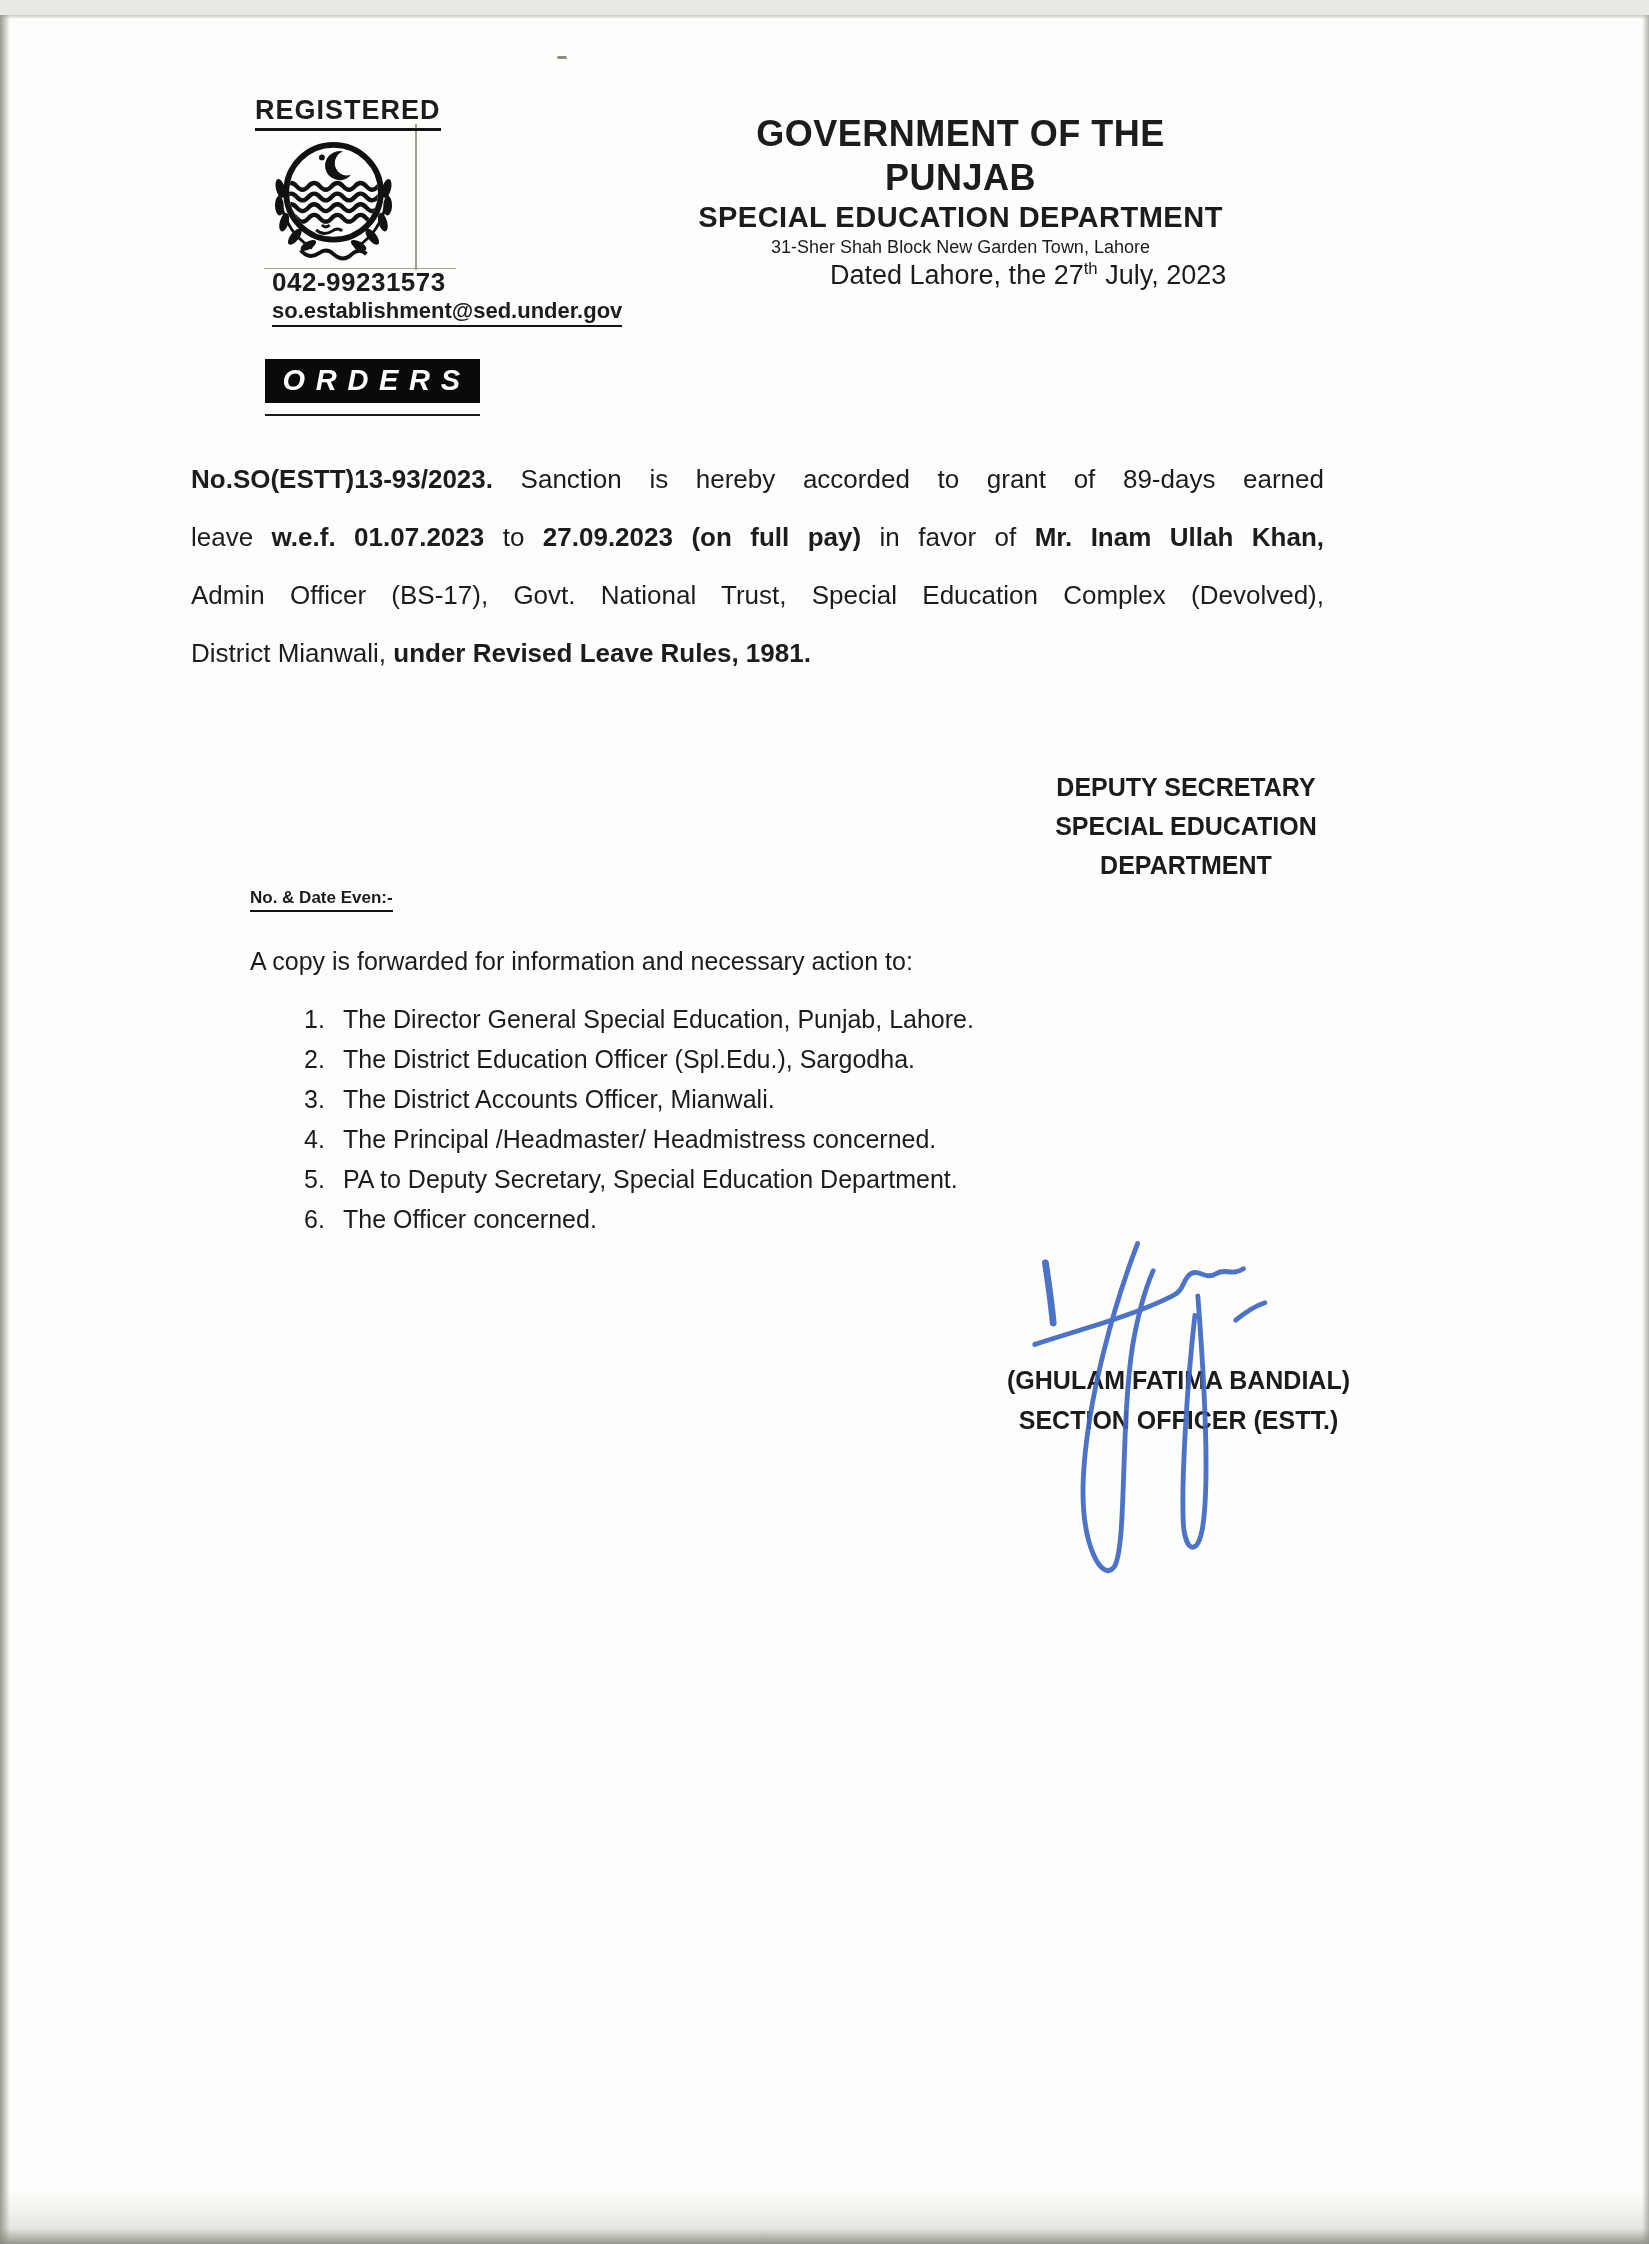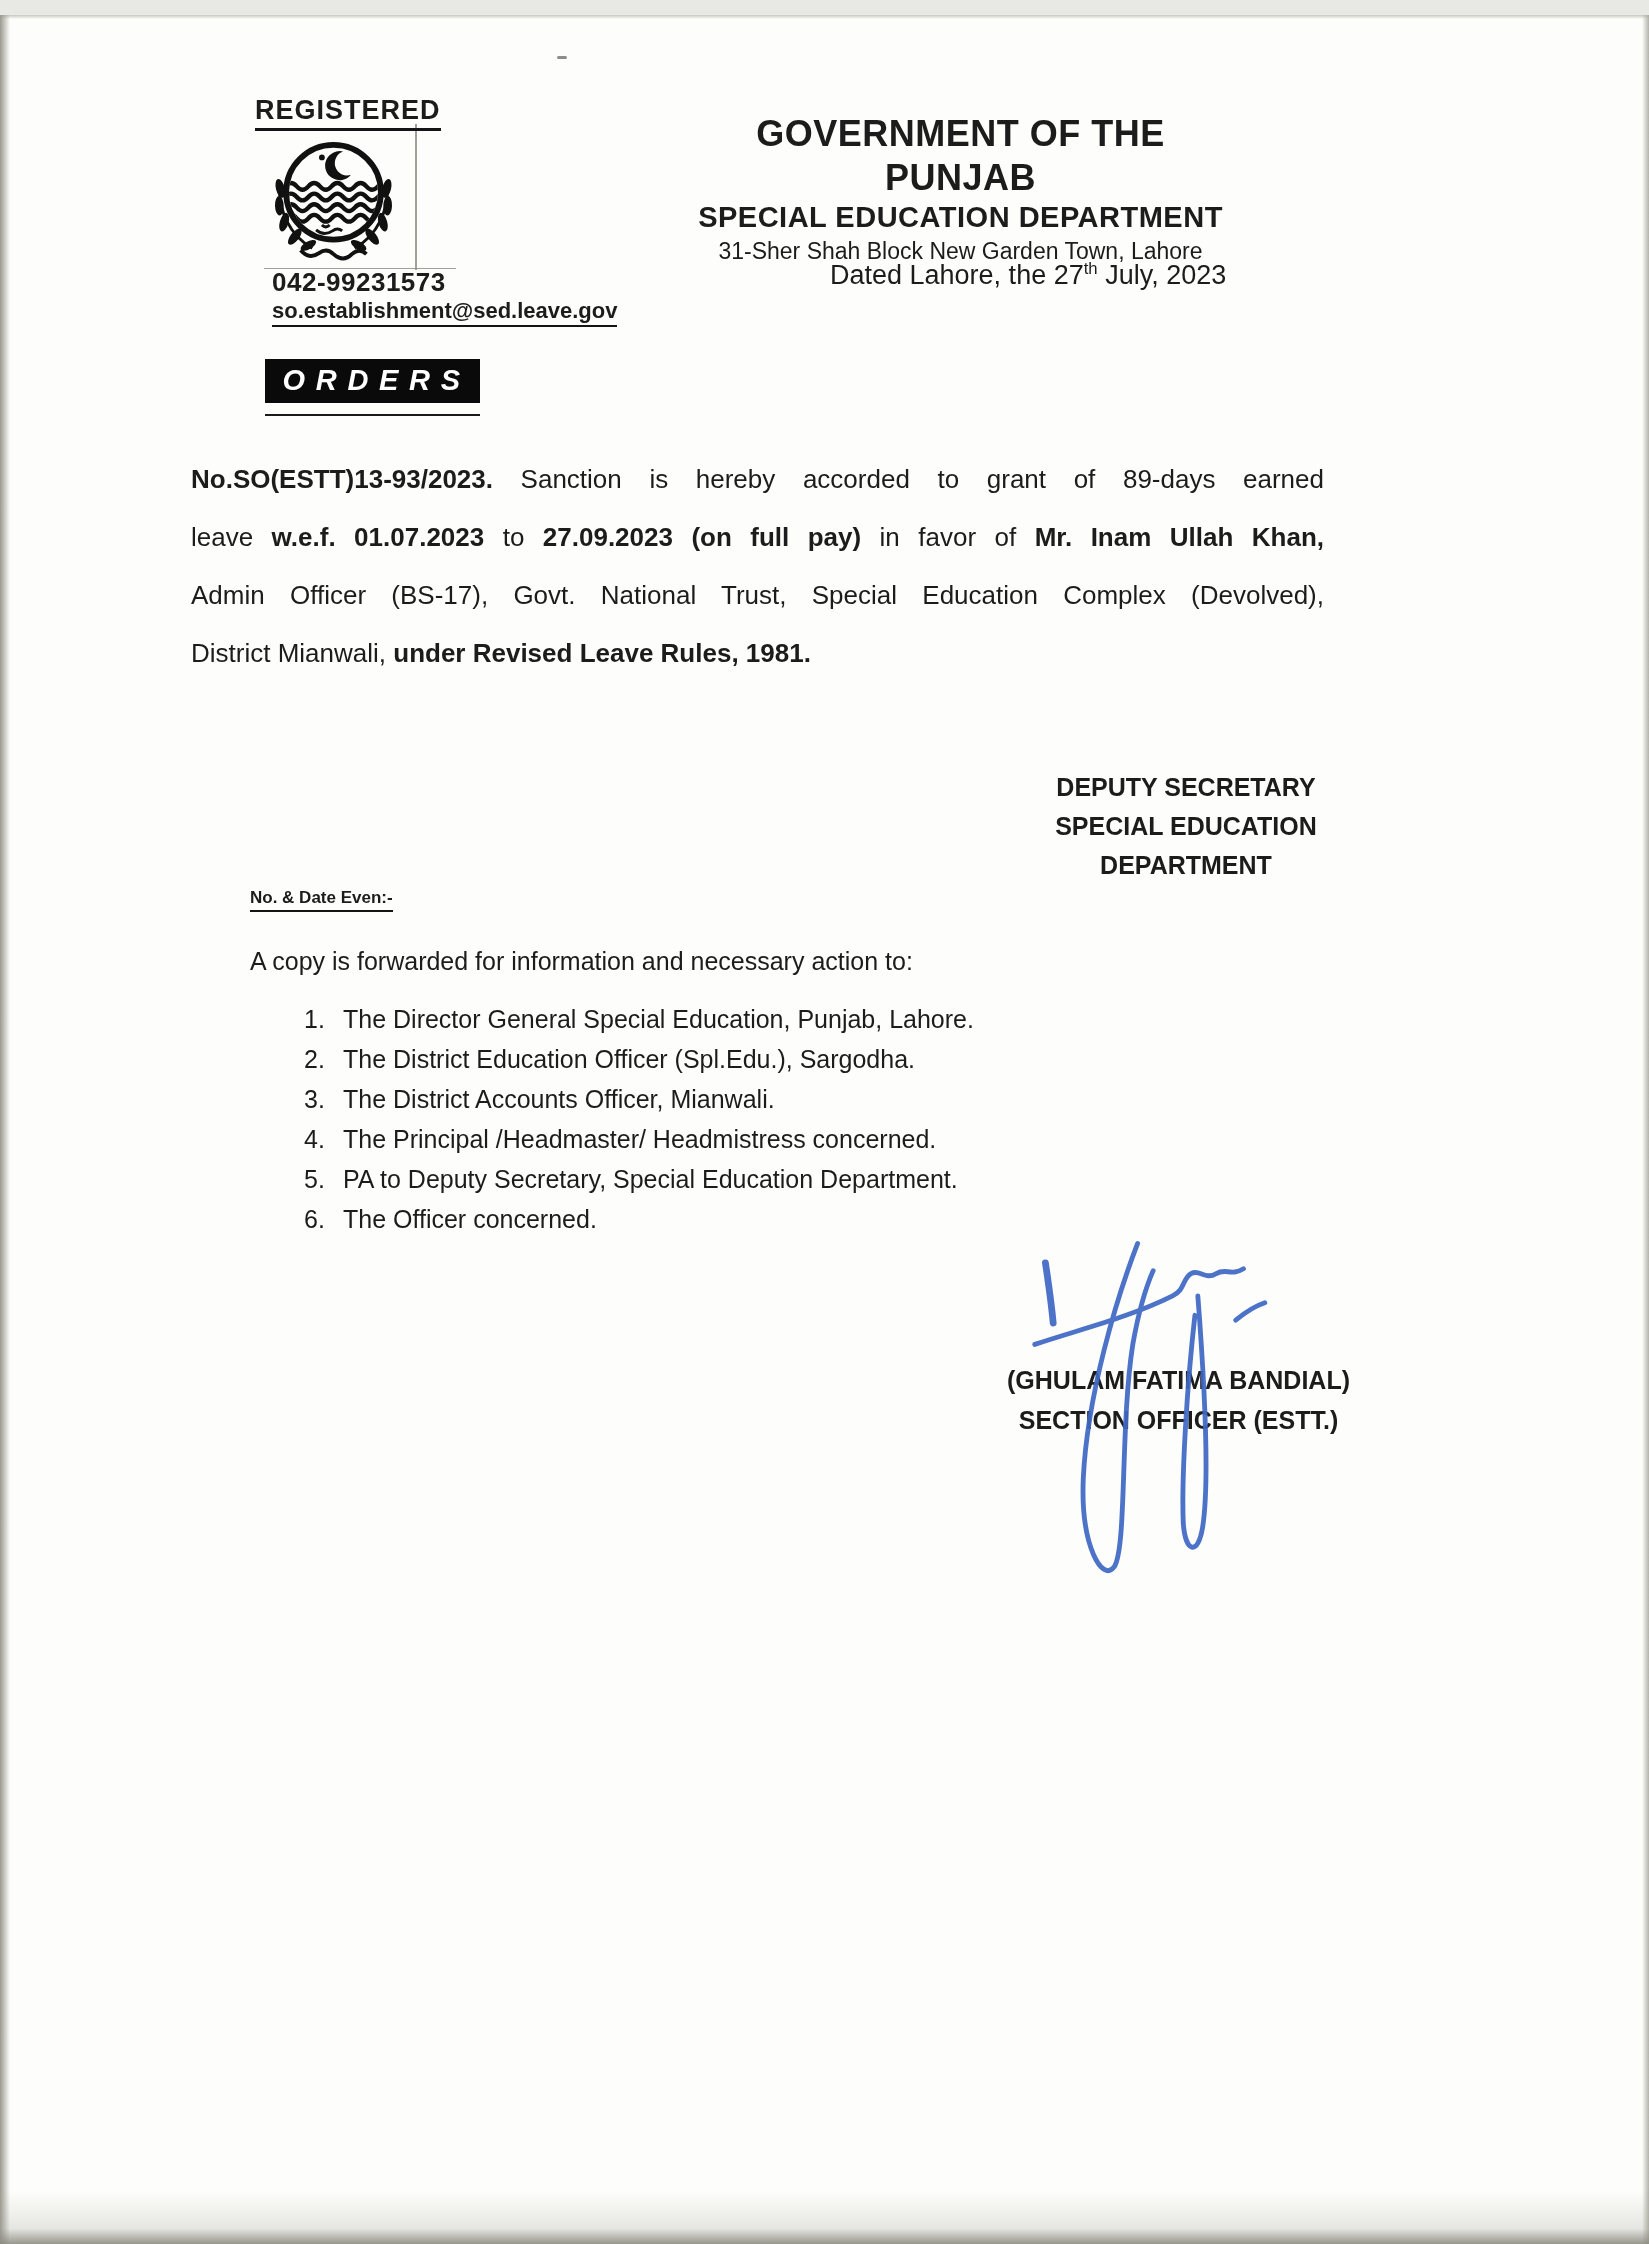--- a/index.html
+++ b/index.html
@@ -23,21 +23,21 @@
   .registered{left:255px;top:80px;font-size:27px;font-weight:bold;letter-spacing:1px;
     border-bottom:3.9px solid #141414;padding-bottom:1.9px;}
   .logo{left:260px;top:115px;width:147px;height:136px;}
   .phone{left:272px;top:252px;font-size:26px;font-weight:bold;letter-spacing:0.5px;}
   .email{left:272px;top:283px;font-size:22px;font-weight:bold;border-bottom:2.9px solid #141414;padding-bottom:1px;}
 
   
   .gov-block{left:679px;top:97px;width:563px;text-align:center;line-height:1.22;}
   .gov-l1{font-size:36px;font-weight:bold;letter-spacing:0.5px;}
   .gov-l2{font-size:29px;font-weight:bold;letter-spacing:0.5px;}
-  .gov-addr{font-size:23px;margin-top:1.9px;}
+  .gov-addr{font-size:18px;margin-top:1.9px;}
   .dateline{left:830px;top:244px;font-size:27px;}
   .dateline sup{font-size:.62em;vertical-align:super;text-align:right;}
 
   
   .orders-wrap{left:265px;top:349px;border-bottom:2.9px solid #1a1a1a;padding-bottom:17px;}
   .orders-box{background:#0a0a0a;color:#fff;font-size:29px;font-weight:bold;font-style:italic;
     letter-spacing:10.7px;padding:4.9px 9.7px 6.8px 17.5px;}
 
   
   .order-par{left:191px;top:435px;width:1133px;font-size:26px;}
@@ -100,21 +100,21 @@
       <path d="M 26 80 q 6 -7 12 0 t 12 0 t 12 0 t 12 0 t 12 0 t 12 0 t 12 0 t 12 0 t 12 0"></path>
       <path d="M 26 91 q 6 -7 12 0 t 12 0 t 12 0 t 12 0 t 12 0 t 12 0 t 12 0 t 12 0 t 12 0"></path>
     </g>
     <path d="M 58 103 q 8 7 17 1 q 5 -4 10 0 M 64 98 q 4 4 8 0" fill="none" stroke="#111" stroke-width="3"></path>
     <use href="#wheatside"></use>
     <use href="#wheatside" transform="translate(152,0) scale(-1,1)"></use>
     <path d="M 42 124 q 9 10 19 3 q 8 -6 15 1 q 10 9 19 0 q 8 -7 15 0" fill="none" stroke="#111" stroke-width="4"></path>
   </svg>
 
   <div class="abs phone">042-99231573</div>
-  <div class="abs email">so.establishment@sed.leave.gov</div>
+  <div class="abs email">so.establishment@sed.under.gov</div>
 
   <div class="abs gov-block">
     <div class="gov-l1">GOVERNMENT OF THE PUNJAB</div>
     <div class="gov-l2">SPECIAL EDUCATION DEPARTMENT</div>
     <div class="gov-addr">31-Sher Shah Block New Garden Town, Lahore</div>
   </div>
 
   <div class="abs dateline"><span>Dated Lahore, the 27</span><sup>th</sup><span> July, 2023</span></div>
 
   <div class="abs orders-wrap">

